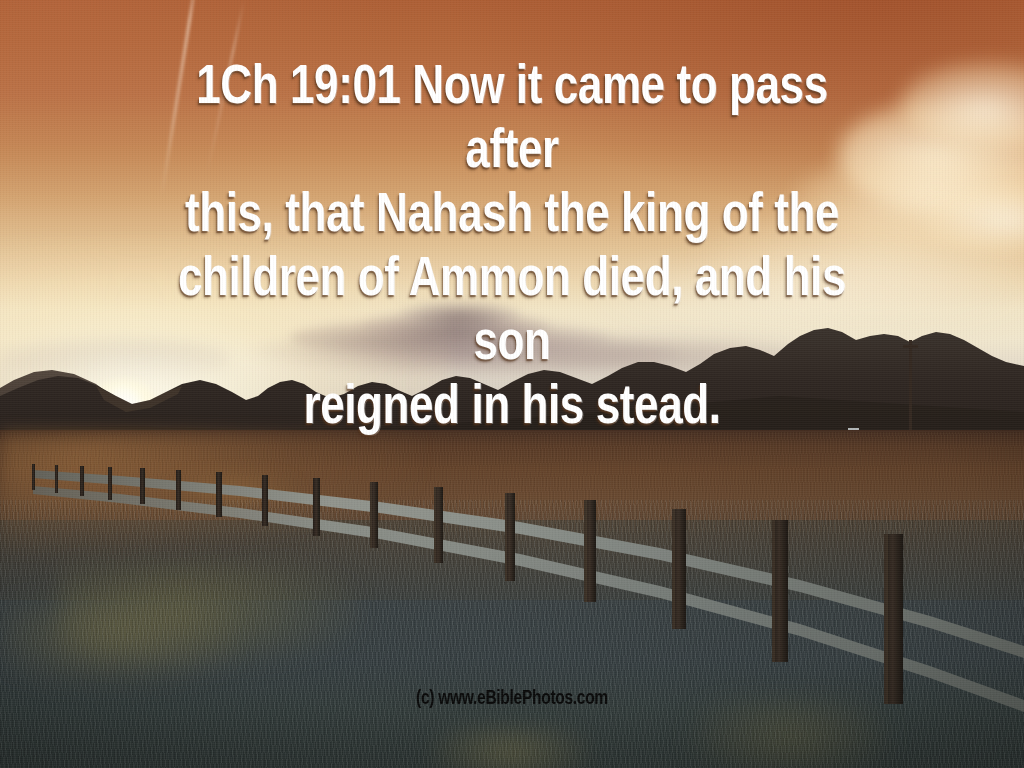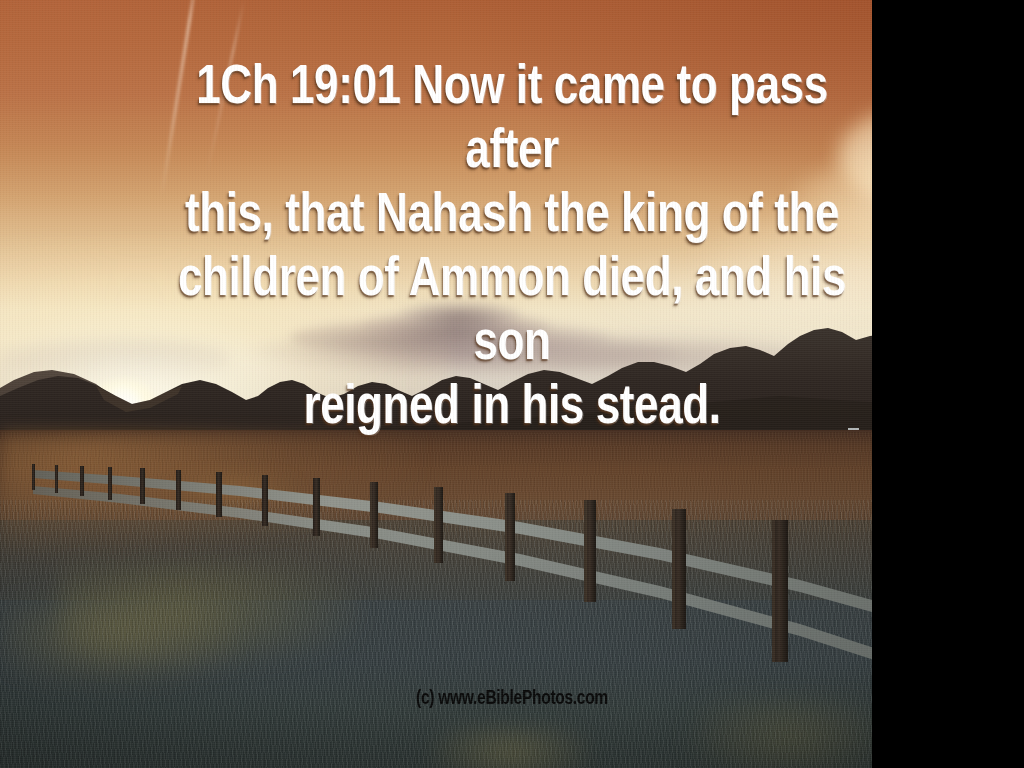--- a/index.html
+++ b/index.html
@@ -7,21 +7,21 @@
     margin: 0;
     padding: 0;
     background: #000;
   }
   body {
     font-family: "Liberation Sans", sans-serif;
   }
 
   #stage {
     position: relative;
-    width: 872px;
+    width: 1024px;
     height: 768px;
     overflow: hidden;
     background: #be185d;
   }
 
   
   .sky {
     position: absolute;
     left: 0; top: 0;
     width: 1024px;

